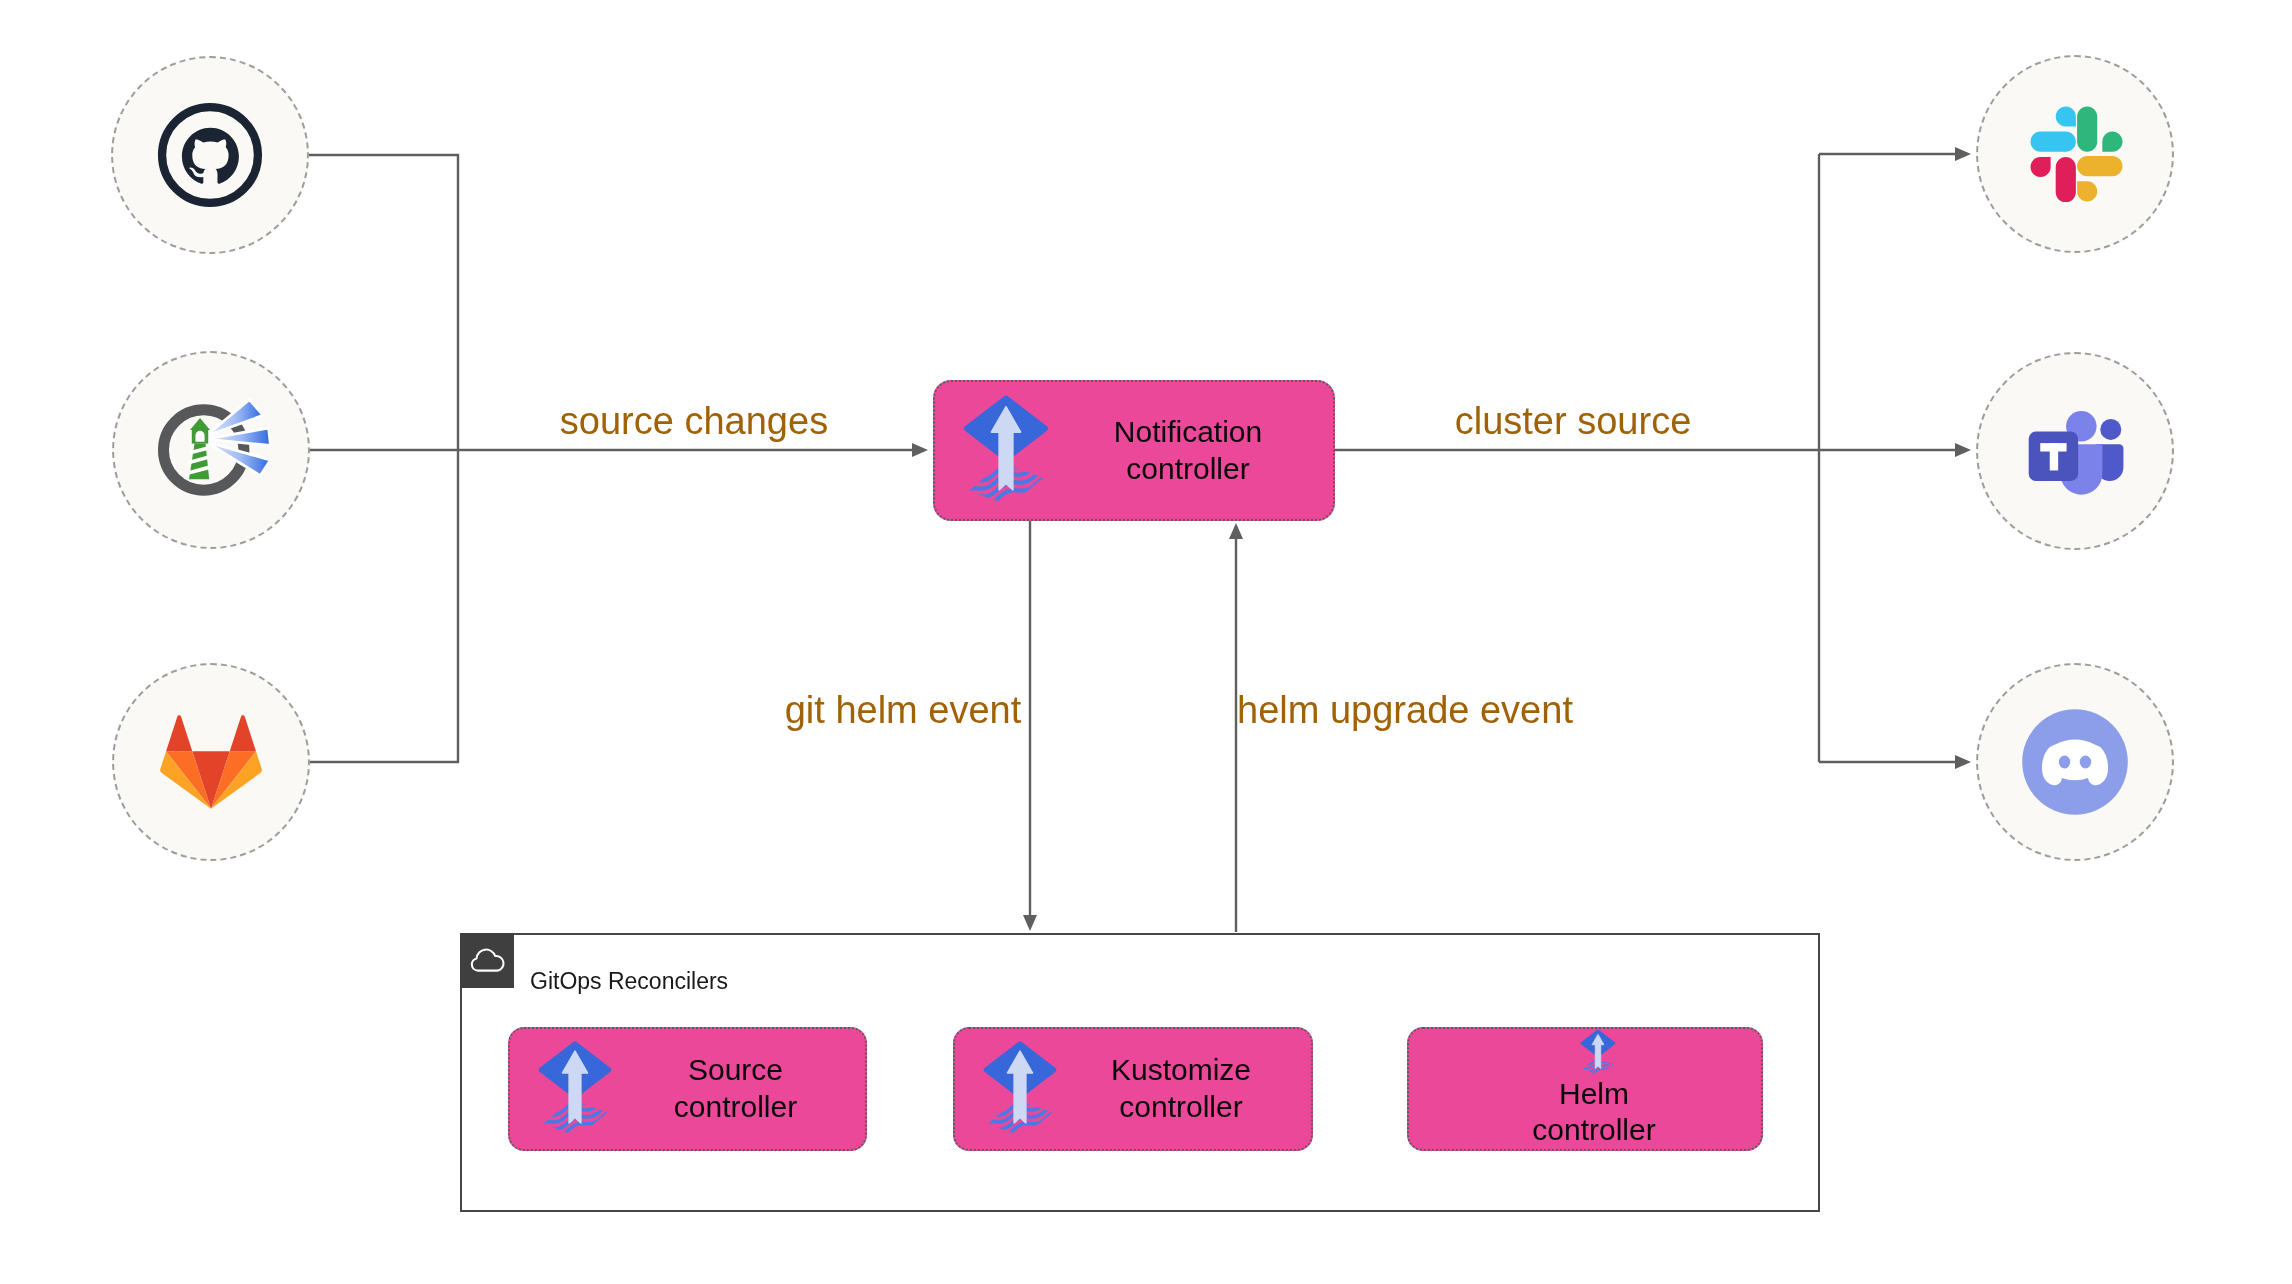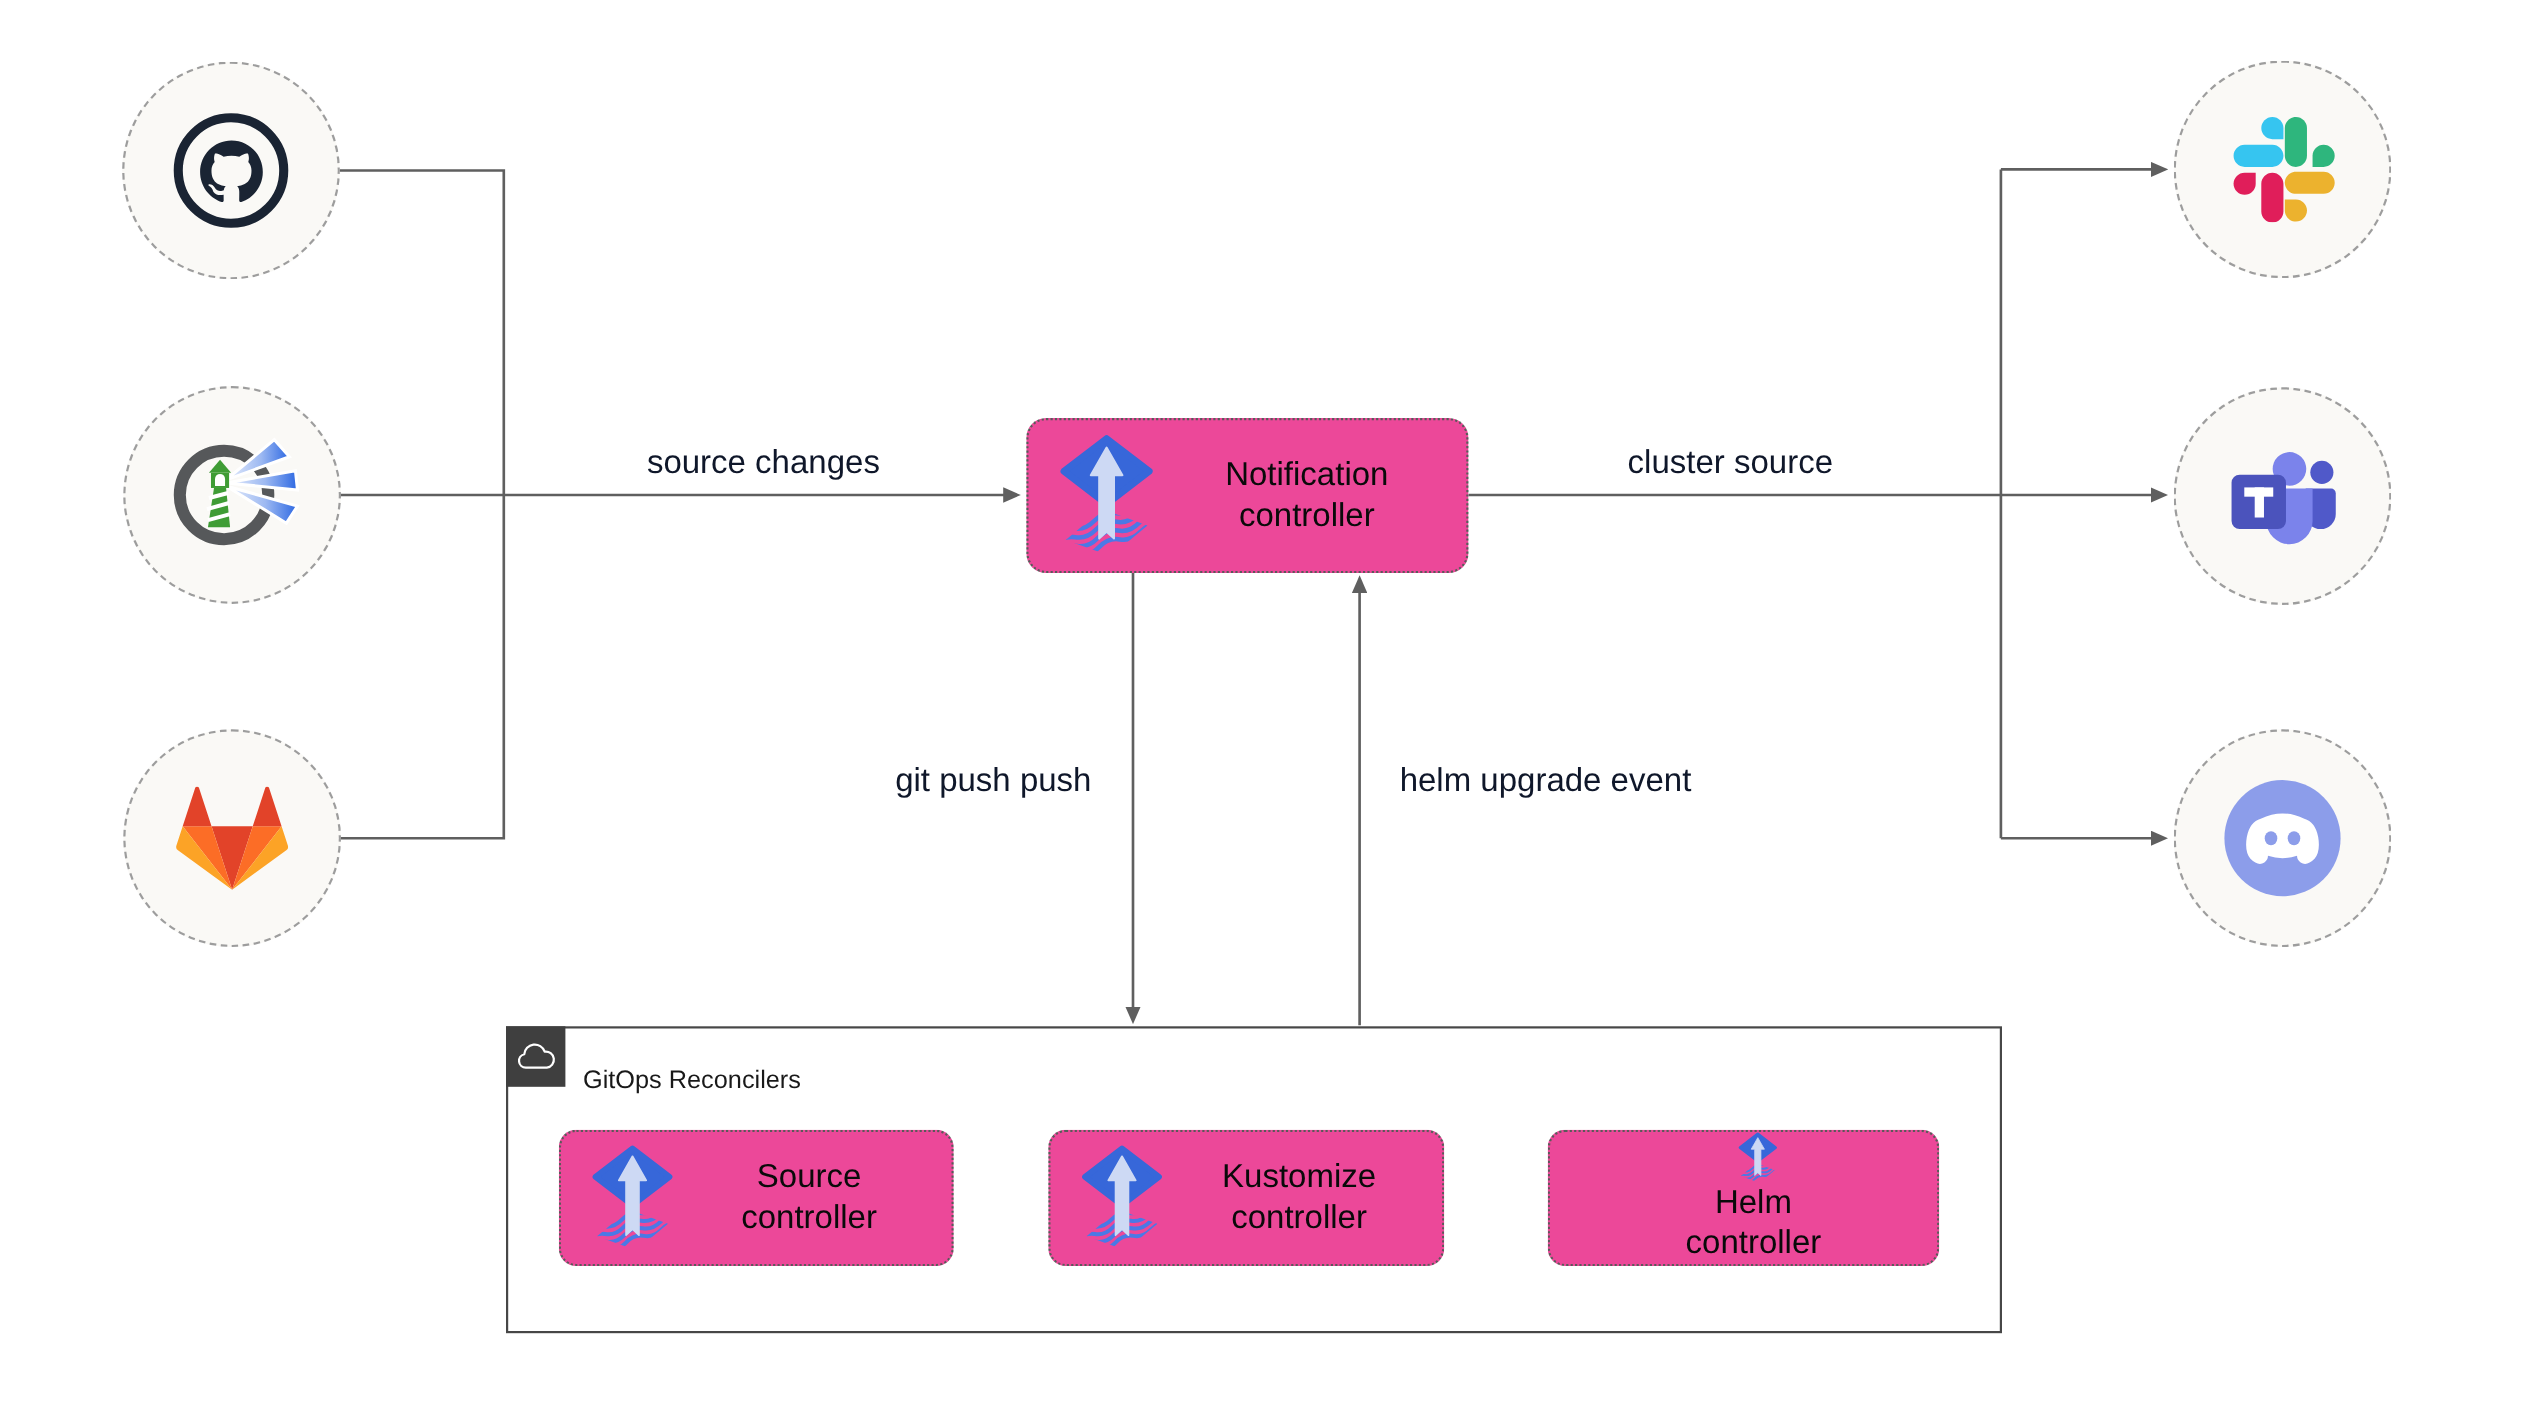--- a/index.html
+++ b/index.html
@@ -18,21 +18,21 @@
     position:absolute;background:#ec4899;border:2px dotted #5a5a5a;border-radius:18px;
     box-sizing:border-box;display:flex;align-items:center;padding-left:26px;
   }
   .ctrl-label{
     flex:1;display:flex;align-items:center;justify-content:center;
     font-size:30px;line-height:1.22;color:#0a0a0a;text-align:center;padding-right:8px;
   }
   .ctrl-label span{display:inline-block;max-width:190px;}
   .edge-label{
     position:absolute;transform:translate(-50%,-50%);
-    font-size:30px;color:#0f172a;white-space:nowrap;
+    font-size:38px;color:#a16207;white-space:nowrap;
   }
   .group-box{position:absolute;border:2px solid #474747;background:#ffffff;box-sizing:border-box;}
   .group-badge{
     position:absolute;left:460px;top:933px;width:54px;height:55px;background:#3f3f3f;
     display:flex;align-items:center;justify-content:center;
   }
   .group-label{
     position:absolute;left:530px;top:968px;font-size:23px;color:#191919;white-space:nowrap;
   }
 </style>
@@ -135,21 +135,21 @@
     <svg width="90" height="113" viewBox="0 0 100 125">
       <use href="#flux-sym" xlink:href="#flux-sym"></use>
     </svg>
     <div class="ctrl-label">
       <span>Notification controller</span>
     </div>
   </div>
 
   <div class="edge-label" style="left:694px;top:421px;">source changes</div>
   <div class="edge-label" style="left:1573px;top:421px;">cluster source</div>
-  <div class="edge-label" style="left:903px;top:710px;">git push push</div>
+  <div class="edge-label" style="left:903px;top:710px;">git helm event</div>
   <div class="edge-label" style="left:1405px;top:710px;">helm upgrade event</div>
 
   <div class="circle-node" style="left:1976px;top:55px;">
     <svg width="96" height="96" viewBox="0 0 123 123">
       <path d="M30.3 78.2c0 7.1-5.8 12.9-12.9 12.9S4.5 85.3 4.5 78.2s5.8-12.9 12.9-12.9h12.9v12.9z" fill="#e01e5a"></path>
       <path d="M36.8 78.2c0-7.1 5.8-12.9 12.9-12.9s12.9 5.8 12.9 12.9v32.3c0 7.1-5.8 12.9-12.9 12.9s-12.9-5.8-12.9-12.9V78.2z" fill="#e01e5a"></path>
       <path d="M49.7 26.3c-7.1 0-12.9-5.8-12.9-12.9S42.6.5 49.7.5s12.9 5.8 12.9 12.9v12.9H49.7z" fill="#36c5f0"></path>
       <path d="M49.7 32.8c7.1 0 12.9 5.8 12.9 12.9s-5.8 12.9-12.9 12.9H17.4c-7.1 0-12.9-5.8-12.9-12.9s5.8-12.9 12.9-12.9h32.3z" fill="#36c5f0"></path>
       <path d="M96.5 45.7c0-7.1 5.8-12.9 12.9-12.9s12.9 5.8 12.9 12.9-5.8 12.9-12.9 12.9H96.5V45.7z" fill="#2eb67d"></path>
       <path d="M90 45.7c0 7.1-5.8 12.9-12.9 12.9s-12.9-5.8-12.9-12.9V13.4C64.2 6.3 70 .5 77.1.5S90 6.3 90 13.4v32.3z" fill="#2eb67d"></path>

